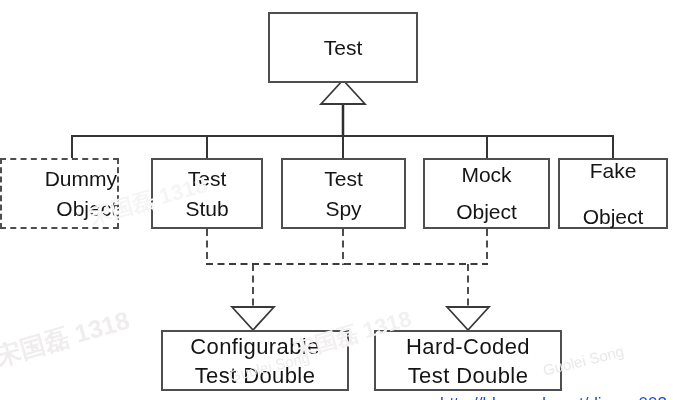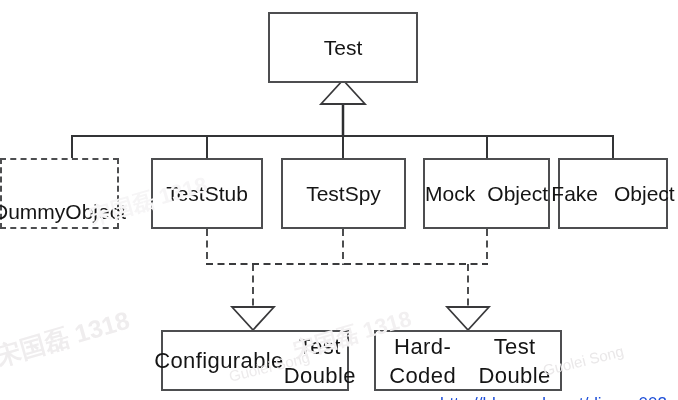--- a/index.html
+++ b/index.html
@@ -21,20 +21,21 @@
   .stem-line    { stroke: #2d2e30; stroke-width: 2.5; fill: none; }
   .dashed-line  { stroke: #3a3b3d; stroke-width: 1.8; fill: none; stroke-dasharray: 7 4.5; }
   .tri          { fill: #ffffff; stroke: #39393b; stroke-width: 1.8; }
 
   .box {
     position: absolute;
     box-sizing: border-box;
     border: 2px solid #4d4e50;
     background: #ffffff;
     display: flex;
+    flex-direction: column;
     align-items: center;
     justify-content: center;
     text-align: center;
     color: #151515;
     font-size: 21px;
     line-height: 30px;
     z-index: 2;
   }
   .box.dashed { border-style: dashed; }
   .box.wide   { font-size: 22px; line-height: 29px; letter-spacing: 0.4px; }

